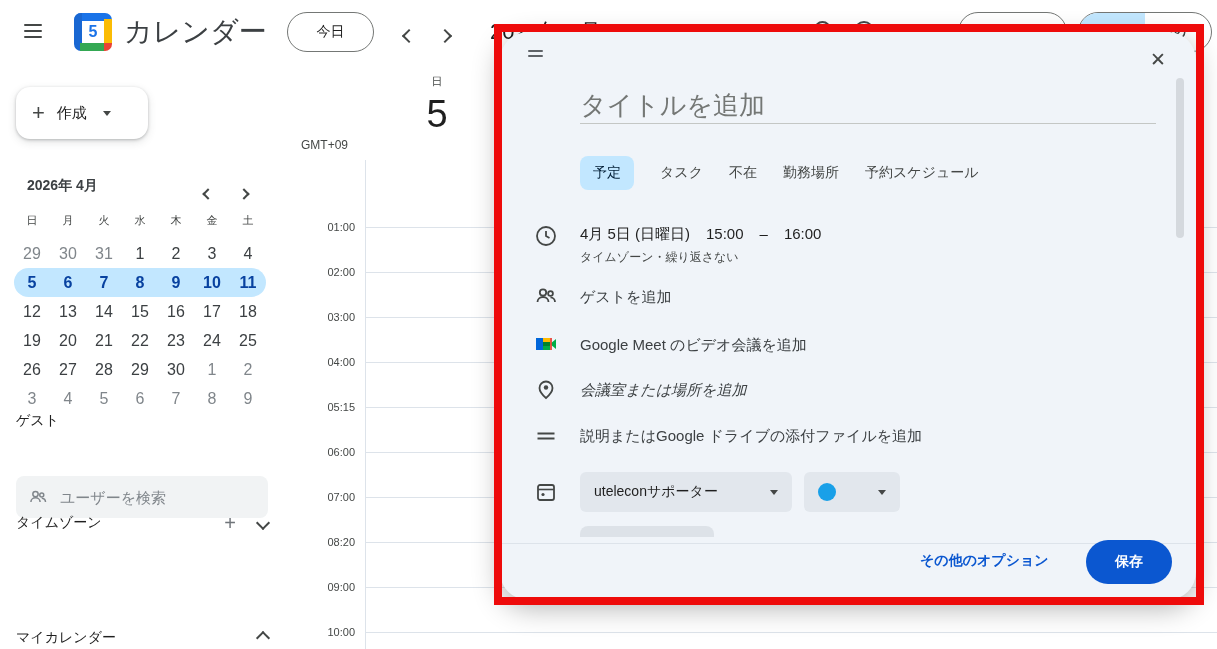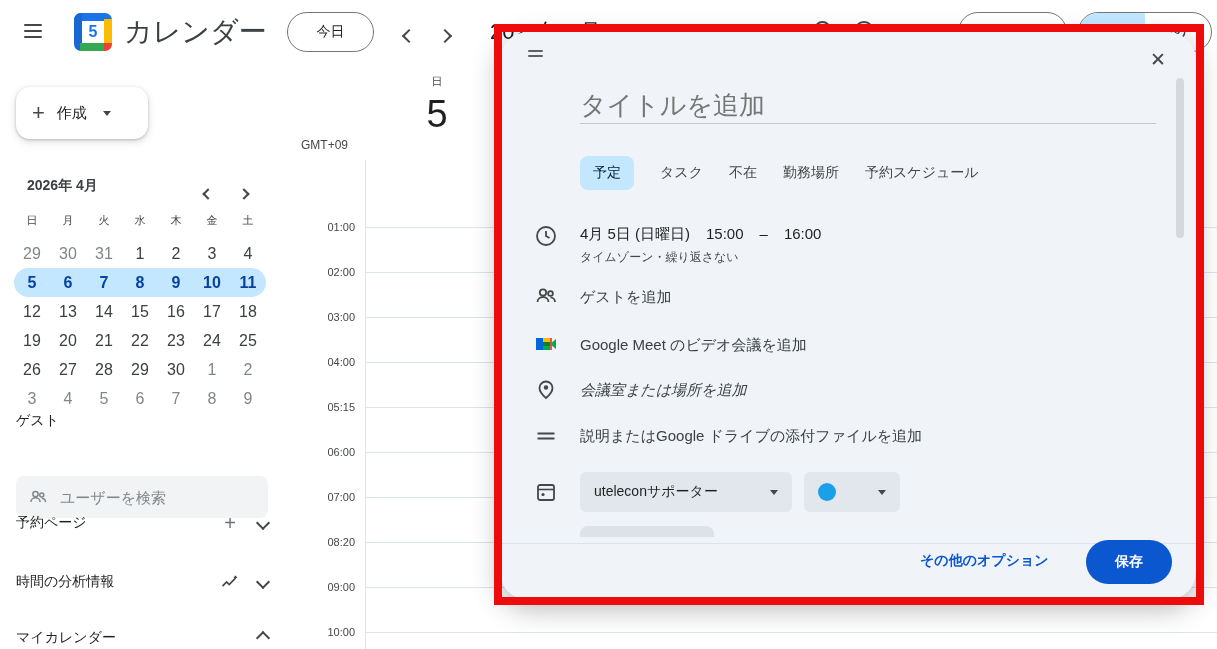--- a/index.html
+++ b/index.html
@@ -237,35 +237,26 @@
     <svg width="20" height="20" viewBox="0 0 24 24" fill="none" stroke="#80868b" stroke-width="1.8">
       <circle cx="9" cy="8.5" r="3.2"></circle>
         <path d="M3.5 18c0-3 2.5-5 5.5-5s5.5 2 5.5 5"></path>
         <circle cx="16.5" cy="9.5" r="2.4"></circle>
         <path d="M16.5 13.4c2.6.2 4.5 2.2 4.5 4.6"></path>
     </svg>
     <input type="text" placeholder="ユーザーを検索" style="">
   </div>
 
   <div class="siderow" style="top:447px;">
-    <span>予約ページ</span>
+    <span>タイムゾーン</span>
     <span class="spacer"></span>
     <span class="plus">+</span>
     <span class="chev down"></span>
   </div>
 
-  <div class="siderow" style="top:506px;">
-    <span>時間の分析情報</span>
-    <span class="spacer"></span>
-    <svg width="20" height="20" viewBox="0 0 24 24" fill="none" stroke="#444746" stroke-width="2" style="margin-right:18px;">
-      <path d="M3 17l5-5 3 3 7-7"></path>
-        <path d="M18.5 4.5v4M16.5 6.5h4" stroke-width="1.6"></path>
-    </svg>
-    <span class="chev down"></span>
-  </div>
 
   <div class="siderow" style="top:562px;">
     <span>マイカレンダー</span>
     <span class="spacer"></span>
     <span class="chev up"></span>
   </div>
 </div>
 
 <div class="main">
   <div class="dayhead">

